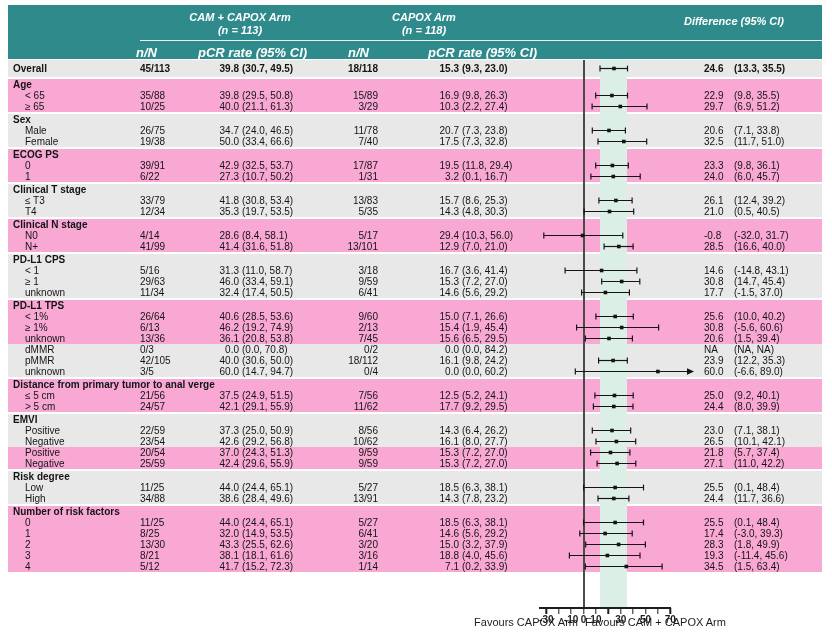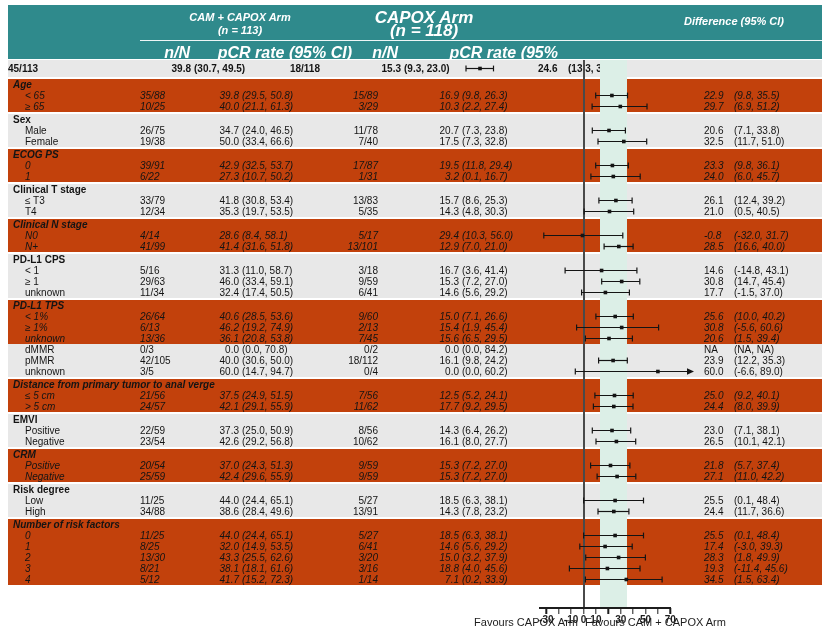--- a/index.html
+++ b/index.html
@@ -5,35 +5,35 @@
 <style>
   html,body { margin:0; padding:0; background:#fff; }
   .app {
     position:relative; width:832px; height:644px; background:#ffffff;
     font-family:"Liberation Sans", sans-serif; color:#141414; overflow:hidden;
   }
   
   .thead { position:absolute; left:8px; top:5px; width:814px; height:54px; background:#2f8a8c;font-style:italic; }
   .thead .t { position:absolute; color:#ffffff; font-weight:bold; text-align:center; line-height:13px; }
   .arm1 { left:132px; top:6px; width:200px; font-size:11px; }
-  .arm2 { left:340px; top:6px; width:152px; font-size:17px; }
+  .arm2 { left:340px; top:6px; width:152px; font-size:11px; }
   .difft { left:632px; top:10px; width:188px; font-size:11px; }
   .sep { position:absolute; left:132px; top:35px; right:0; height:1px; background:rgba(255,255,255,0.92); }
-  .ch { position:absolute; top:41px; height:14px; color:#fff; font-weight:bold; font-size:16px; text-align:right; line-height:14px; }
+  .ch { position:absolute; top:41px; height:14px; color:#fff; font-weight:bold; font-size:13px; text-align:left; line-height:14px; }
   .ch1 { left:128px; width:54px; }
   .ch2 { left:190px; width:154px; }
   .ch3 { left:340px; width:50px; }
   .ch4 { left:420px; width:130px; }
   
   .tbody { position:absolute; left:8px; top:60px; width:814px; }
   .row { display:grid; grid-template-columns:132px 48px 158px 58px 134px 166px 118px; height:11px; line-height:11px; font-size:10px; }
   .row.k-overall { height:17px; line-height:17px; font-weight:bold; margin-bottom:2px; }
   .row.k-group { margin-top:2px; }
   .row.bg-g { background:#e8e8e8; }
-  .row.bg-w { background:#c2410c;font-style:italic; }
+  .row.bg-w { background:#f9a8d4; }
   .c { white-space:nowrap; }
   .c-label { padding-left:17px; overflow:visible; }
   .k-group .c-label, .k-overall .c-label { padding-left:5px; font-weight:bold; }
   .c-nn1 { text-align:left; padding-right:13px; }
   .c-nn2 { text-align:right; padding-right:26px; }
   .c-pcr1 { padding-left:27px; }
   .c-pcr2 { padding-left:31px; }
   .c-pcr1 .est, .c-pcr2 .est { display:inline-block; width:24px; text-align:right; }
   .c-pcr1 .ci, .c-pcr2 .ci { margin-left:3px; }
   .c-diff { padding-left:0; }
@@ -73,20 +73,21 @@
     <div class="ch ch2">pCR rate (95% CI)</div>
     <div class="ch ch3">n/N</div>
     <div class="ch ch4">pCR rate (95% CI)</div>
   </div>
 
   <div class="band"></div>
   <div class="zeroline"></div>
 
   <div class="tbody">
       <div class="row k-overall bg-g">
+    <div class="c c-label">Overall</div>
     <div class="c c-nn1">45/113</div>
     <div class="c c-pcr1"><span class="est">39.8</span><span class="ci">(30.7, 49.5)</span></div>
     <div class="c c-nn2">18/118</div>
     <div class="c c-pcr2"><span class="est">15.3</span><span class="ci">(9.3, 23.0)</span></div>
     <div class="c c-plot">
           <svg width="166" height="17" viewBox="0 0 166 17">
             <line x1="62.0" y1="8.5" x2="89.5" y2="8.5" stroke="#141414" stroke-width="1.2"></line>
             <line x1="62.0" y1="5.6" x2="62.0" y2="11.4" stroke="#141414" stroke-width="1.2"></line>
             <line x1="89.5" y1="5.6" x2="89.5" y2="11.4" stroke="#141414" stroke-width="1.2"></line>
             <rect x="74.2" y="6.7" width="3.6" height="3.6" fill="#141414"></rect>
@@ -548,31 +549,20 @@
     <div class="c c-pcr2"><span class="est">16.1</span><span class="ci">(8.0, 27.7)</span></div>
     <div class="c c-plot">
           <svg width="166" height="11" viewBox="0 0 166 11">
             <line x1="58.0" y1="5.5" x2="97.7" y2="5.5" stroke="#141414" stroke-width="1.2"></line>
             <line x1="58.0" y1="2.6" x2="58.0" y2="8.4" stroke="#141414" stroke-width="1.2"></line>
             <line x1="97.7" y1="2.6" x2="97.7" y2="8.4" stroke="#141414" stroke-width="1.2"></line>
             <rect x="76.6" y="3.7" width="3.6" height="3.6" fill="#141414"></rect>
           </svg>
         </div>
     <div class="c c-diff"><span class="est">26.5</span><span class="ci">(10.1, 42.1)</span></div>
-  </div>
-      <div class="row k-group bg-w">
-    <div class="c c-label">CRM</div>
-    <div class="c c-nn1"></div>
-    <div class="c c-pcr1"><span class="est"></span><span class="ci"></span></div>
-    <div class="c c-nn2"></div>
-    <div class="c c-pcr2"><span class="est"></span><span class="ci"></span></div>
-    <div class="c c-plot">
-          <svg width="166" height="11" viewBox="0 0 166 11"></svg>
-        </div>
-    <div class="c c-diff"><span class="est"></span><span class="ci"></span></div>
   </div>
       <div class="row k-item bg-w">
     <div class="c c-label">Positive</div>
     <div class="c c-nn1">20/54</div>
     <div class="c c-pcr1"><span class="est">37.0</span><span class="ci">(24.3, 51.3)</span></div>
     <div class="c c-nn2">9/59</div>
     <div class="c c-pcr2"><span class="est">15.3</span><span class="ci">(7.2, 27.0)</span></div>
     <div class="c c-plot">
           <svg width="166" height="11" viewBox="0 0 166 11">
             <line x1="52.6" y1="5.5" x2="91.9" y2="5.5" stroke="#141414" stroke-width="1.2"></line>

